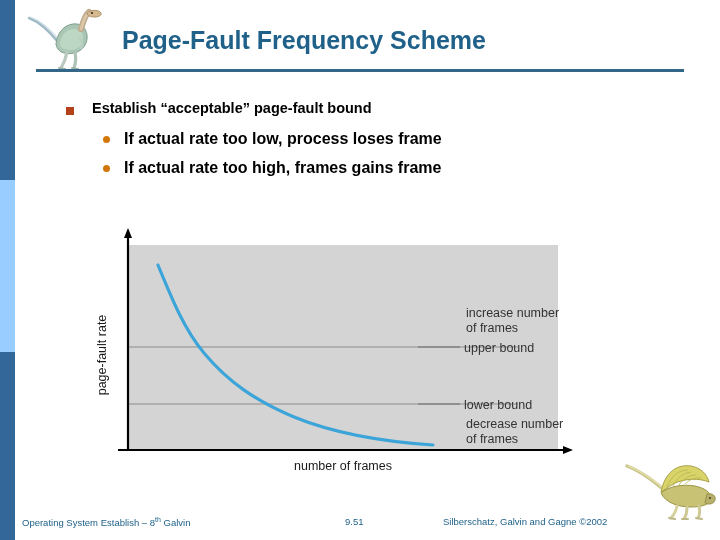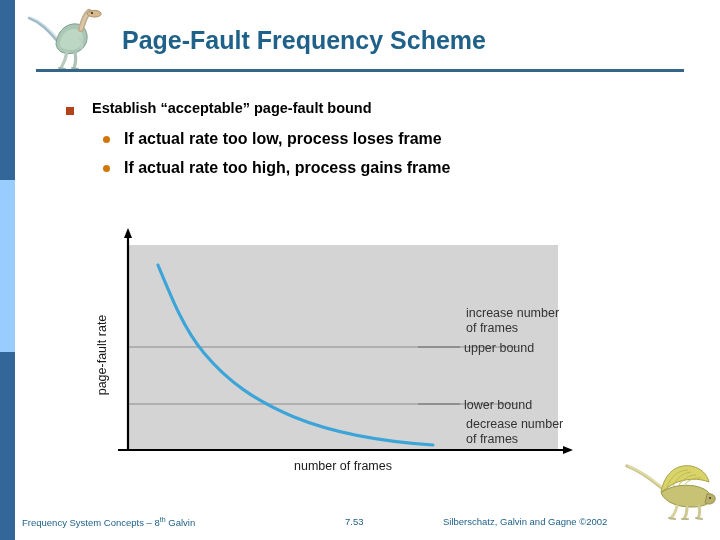--- a/index.html
+++ b/index.html
@@ -176,21 +176,21 @@
     <span>Establish “acceptable” page-fault bound</span>
   </div>
 
   <div class="bullet-l2">
     <span class="marker"></span>
     <span>If actual rate too low, process loses frame</span>
   </div>
 
   <div class="bullet-l2">
     <span class="marker"></span>
-    <span>If actual rate too high, process gains frame</span>
+    <span>If actual rate too high, frames gains frame</span>
   </div>
 
 </div>
 
 <div id="figure">
   <svg viewBox="0 0 500 255" width="500" height="255" aria-hidden="true">
 
     <rect x="40" y="20" width="430" height="205" fill="#D4D4D4"></rect>
 
     <line x1="40" y1="122" x2="430" y2="122" stroke="#8C8C8C" stroke-width="1.2"></line>
@@ -216,23 +216,23 @@
     <text x="378" y="203" font-family="Liberation Sans, sans-serif" font-size="12.5" fill="#333333">decrease number</text>
     <text x="378" y="218" font-family="Liberation Sans, sans-serif" font-size="12.5" fill="#333333">of frames</text>
 
     <text x="18" y="130" font-family="Liberation Sans, sans-serif" font-size="12.5" fill="#1A1A1A" text-anchor="middle" transform="rotate(-90 18 130)">page-fault rate</text>
 
     <text x="255" y="245" font-family="Liberation Sans, sans-serif" font-size="12.5" fill="#1A1A1A" text-anchor="middle">number of frames</text>
   </svg>
 </div>
 
 <div id="footer">
-  <div class="footer-text" id="footer-left"><span>Frequency System Concepts </span><span>– 8</span><sup>th</sup><span> Galvin</span></div>
-
-  <div class="footer-text" id="footer-center">7.53</div>
+  <div class="footer-text" id="footer-left"><span>Operating System Establish </span><span>– 8</span><sup>th</sup><span> Galvin</span></div>
+
+  <div class="footer-text" id="footer-center">9.51</div>
 
   <div class="footer-text" id="footer-right">Silberschatz, Galvin and Gagne ©2002</div>
 </div>
 
 <div id="footer-dino">
   <svg viewBox="0 0 92 58" width="92" height="58" aria-hidden="true">
 
     <path d="M2 4 C18 10 32 22 44 32" stroke="#C7C28A" stroke-width="3.2" fill="none" stroke-linecap="round"></path>
     <path d="M3 4 C19 10 33 22 45 32" stroke="#E2DEA6" stroke-width="1.6" fill="none" stroke-linecap="round"></path>
 

